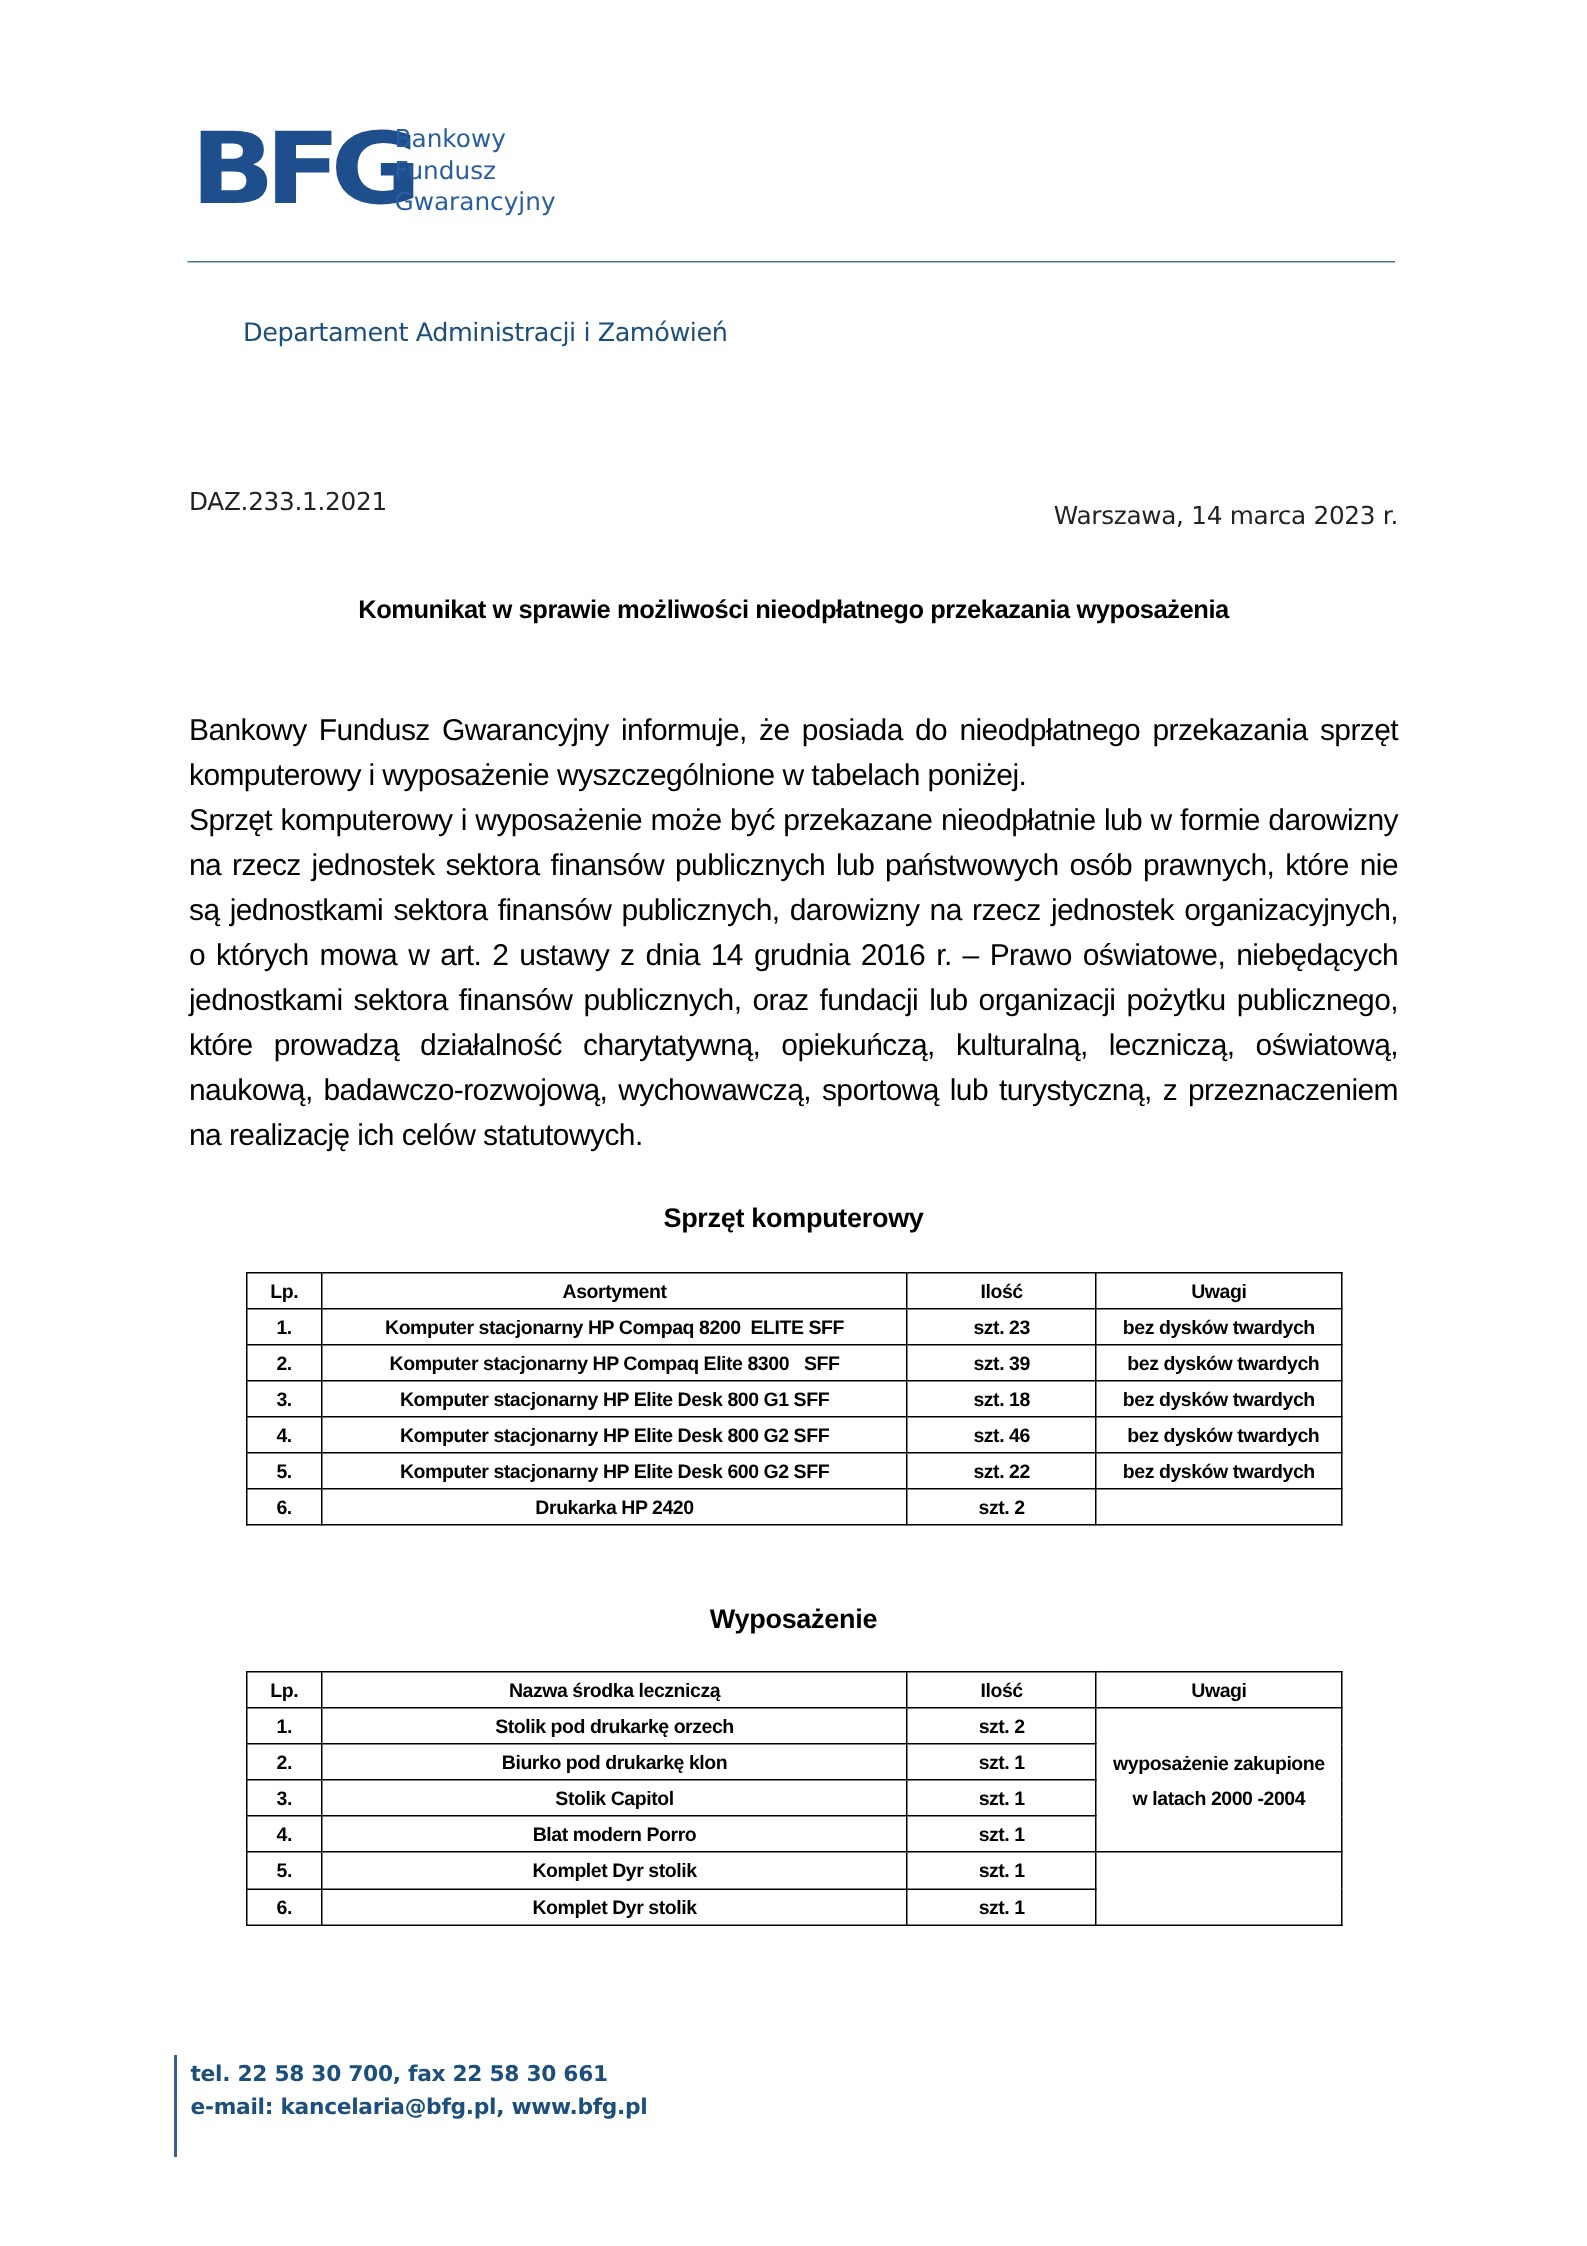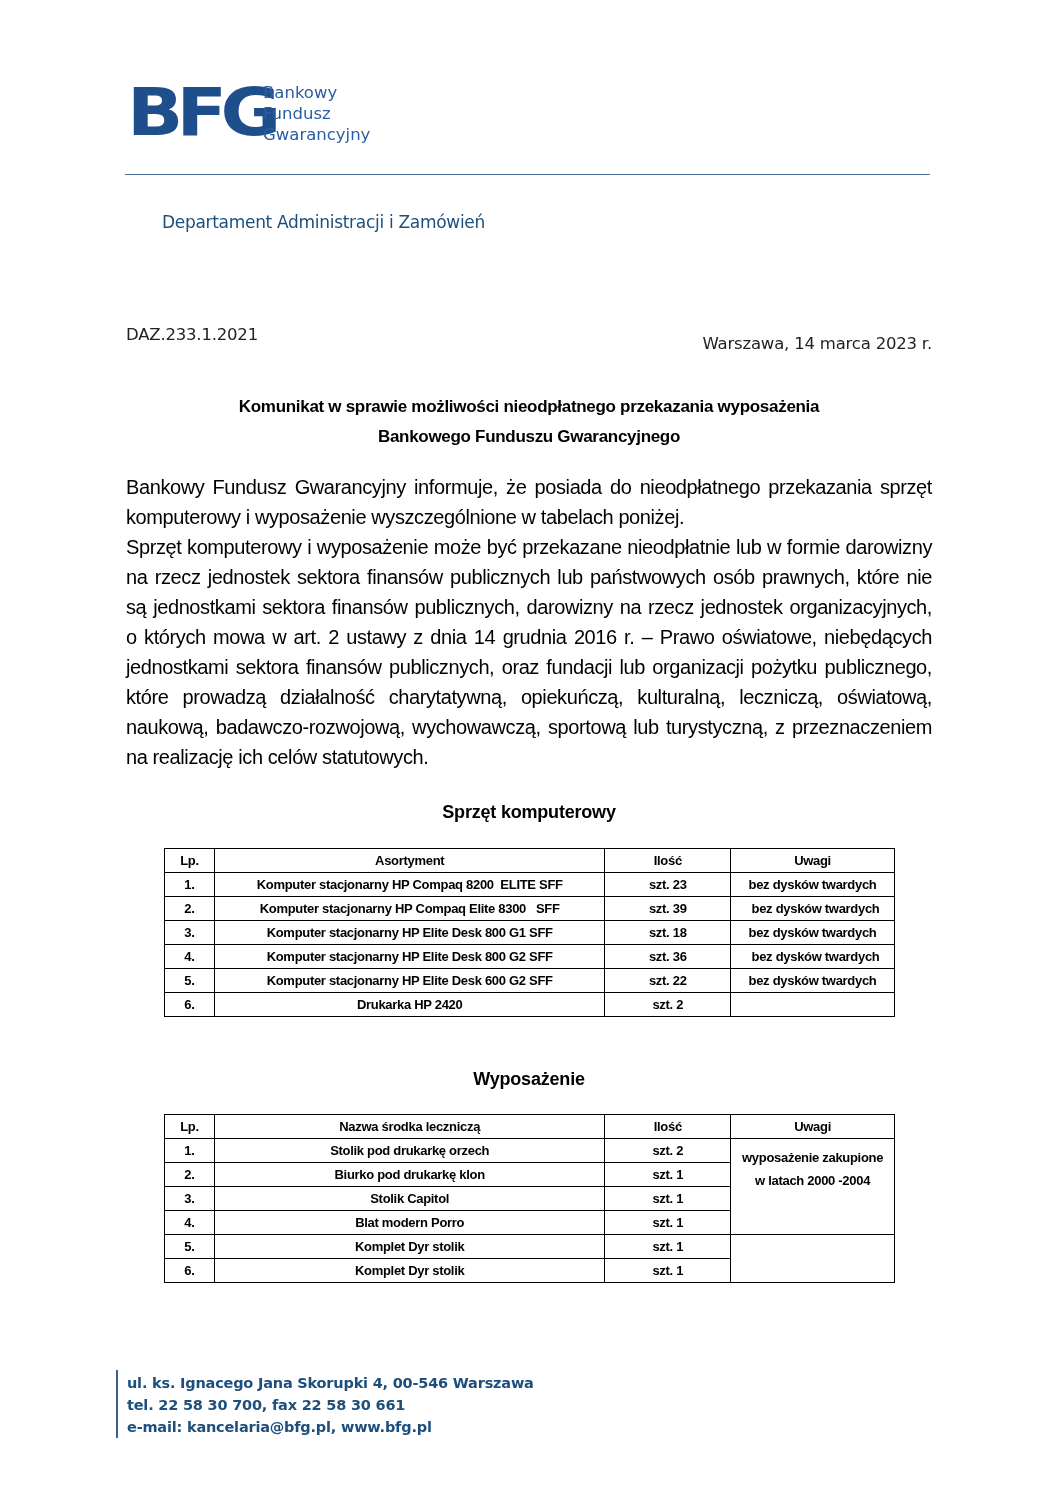--- a/index.html
+++ b/index.html
@@ -40,21 +40,21 @@
               font-weight:bold; letter-spacing:-0.3px; }
   table.tbl td, table.tbl th { border:1.6px solid #000; padding:0 6px; height:23px;
               vertical-align:middle; white-space:nowrap; }
   table.tbl th { font-weight:bold; }
   .c { text-align:center;margin-top:12px; }
   .l { text-align:center; }
 
   .t1 { left:164px; top:848px; width:731px; }
   .t2 { left:164px; top:1114px; width:731px; }
   .t2 th { height:48px; vertical-align:top; padding-top:6px; }
-  .t2 .note { vertical-align:top; padding-top:7px; font-size:13px; line-height:23px;
+  .t2 .note { vertical-align:top; padding-top:25px; font-size:13px; line-height:23px;
               white-space:normal; }
 
   .footer-bar { left:116px; top:1370px; width:2px; height:68px; background:#3a5f8a; }
   .footer { left:127px; top:1372px; font-family:"DejaVu Sans", sans-serif; font-size:14.5px;
             line-height:22px; color:#1d4f7c; font-weight:bold; letter-spacing:-0.2px; }
   .footer div { white-space:nowrap; }
 </style>
 </head>
 <body>
 
@@ -69,21 +69,20 @@
 
 <div class="abs header-rule"></div>
 
 <div class="abs dept">Departament Administracji i Zamówień</div>
 
 <div class="abs ref">DAZ.233.1.2021</div>
 <div class="abs date">Warszawa, 14 marca 2023 r.</div>
 
 <div class="abs title">
   <div>Komunikat w sprawie możliwości nieodpłatnego przekazania wyposażenia</div>
-  <div>Bankowego Funduszu Gwarancyjnego</div>
 </div>
 
 <div class="abs body-text">
   <p>Bankowy Fundusz Gwarancyjny informuje, że posiada do nieodpłatnego przekazania sprzęt komputerowy i wyposażenie wyszczególnione w tabelach poniżej.</p>
   <p>Sprzęt komputerowy i wyposażenie może być przekazane nieodpłatnie lub w formie darowizny na rzecz jednostek sektora finansów publicznych lub państwowych osób prawnych, które nie są jednostkami sektora finansów publicznych, darowizny na rzecz jednostek organizacyjnych, o których mowa w art. 2 ustawy z dnia 14 grudnia 2016 r. – Prawo oświatowe, niebędących jednostkami sektora finansów publicznych, oraz fundacji lub organizacji pożytku publicznego, które prowadzą działalność charytatywną, opiekuńczą, kulturalną, leczniczą, oświatową, naukową, badawczo-rozwojową, wychowawczą, sportową lub turystyczną, z przeznaczeniem na realizację ich celów statutowych.</p>
 </div>
 
 <div class="abs section-title" style="top:802px;">Sprzęt komputerowy</div>
 
 <table class="tbl t1">
@@ -114,21 +113,21 @@
   </tr>
   <tr>
     <td class="c">3.</td>
     <td class="l">Komputer stacjonarny HP Elite Desk 800 G1 SFF</td>
     <td class="c">szt. 18</td>
     <td class="l">bez dysków twardych</td>
   </tr>
   <tr>
     <td class="c">4.</td>
     <td class="l">Komputer stacjonarny HP Elite Desk 800 G2 SFF</td>
-    <td class="c">szt. 36</td>
+    <td class="c">szt. 46</td>
     <td class="l" style="padding-left:12px">bez dysków twardych</td>
   </tr>
   <tr>
     <td class="c">5.</td>
     <td class="l">Komputer stacjonarny HP Elite Desk 600 G2 SFF</td>
     <td class="c">szt. 22</td>
     <td class="l">bez dysków twardych</td>
   </tr>
   <tr>
     <td class="c">6.</td>
@@ -185,16 +184,15 @@
   <tr>
     <td class="c">6.</td>
     <td class="l">Komplet Dyr stolik</td>
     <td class="c">szt. 1</td>
   </tr>
 </tbody>
   </table>
 
 <div class="abs footer-bar"></div>
 <div class="abs footer">
-  <div>ul. ks. Ignacego Jana Skorupki 4, 00-546 Warszawa</div>
   <div>tel. 22 58 30 700, fax 22 58 30 661</div>
   <div>e-mail: kancelaria@bfg.pl, www.bfg.pl</div>
 </div>
 
 </body></html>

